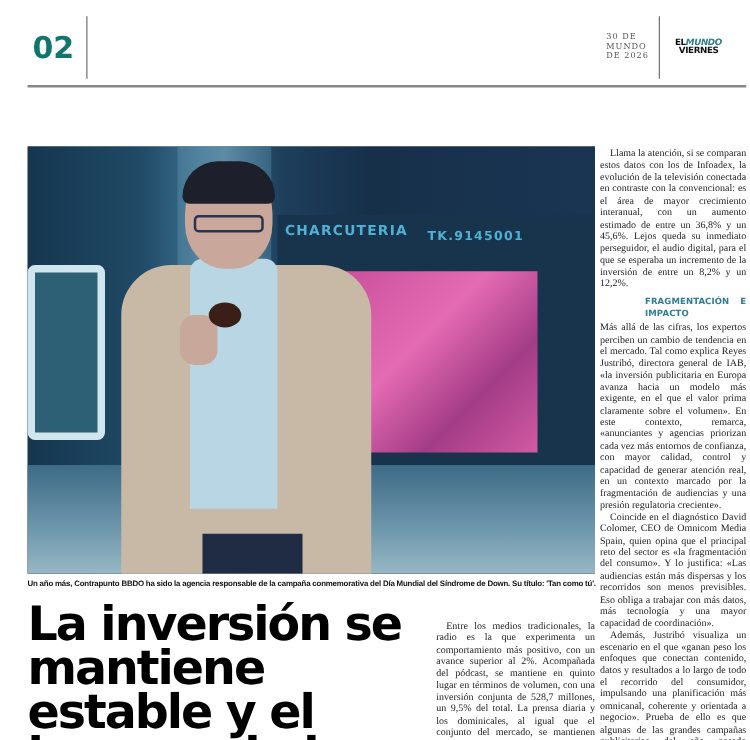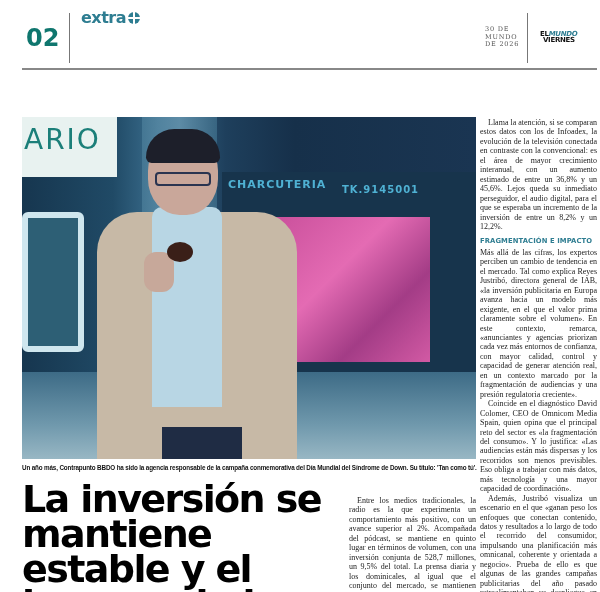--- a/index.html
+++ b/index.html
@@ -46,51 +46,44 @@
 
   .caption { position: absolute; left: 22px; top: 464px; width: 460px; font-family: "Liberation Sans", sans-serif; font-weight: bold; font-size: 6.3px; line-height: 8px; color: #111; letter-spacing: -0.15px; white-space: nowrap; }
 
   .headline { position: absolute; left: 22px; top: 482px; width: 335px; font-family: "DejaVu Sans", sans-serif; font-weight: bold; font-size: 38px; line-height: 35px; color: #000; letter-spacing: -1.6px; }
 
   .col { position: absolute; font-family: "Liberation Serif", serif; font-size: 8px; line-height: 9.45px; color: #222; text-align: justify; hyphens: auto; }
   .col p { text-indent: 8px; }
   .col p.noindent { text-indent: 0; }
   .col-mid { left: 349px; top: 496px; width: 127px; }
   .col-right { left: 480px; top: 118px; width: 117px; }
-  .subhead { font-family: "DejaVu Sans", sans-serif; font-weight: bold; font-size: 6.8px; color: #2e7d91; letter-spacing: 0.1px; margin-top: 6px; margin-bottom: 1px; text-indent: 0; }
+  .subhead { font-family: "DejaVu Sans", sans-serif; font-weight: bold; font-size: 6.8px; color: #2e7d91; letter-spacing: 0.1px; margin-top: 6px; margin-bottom: 1px; text-indent: 0; margin-left: 36px; }
 </style>
 </head>
 <body>
 
 <div class="page-num">02</div>
 <div class="vdiv-left"></div>
 <div class="section">
-  <div class="extra">
-    <span>extra</span>
-    <span class="globe"></span>
-  </div>
 </div>
 
 <div class="date">
   <div>30 DE</div>
   <div>MUNDO</div>
   <div>DE 2026</div>
 </div>
 <div class="vdiv-right"></div>
 <div class="brand">
   <span class="el">EL</span><span class="mundo">MUNDO</span>
   <span class="viernes">VIERNES</span>
 </div>
 
 <div class="hrule"></div>
 
 <div class="photo">
-  <div class="sign-left">
-      <span>ARIO</span>
-    </div>
   <div class="kiosk"></div>
   <div class="pillar"></div>
   <div class="shop">
     <span class="name">CHARCUTERIA</span>
     <span class="tel">TK.9145001</span>
     <div class="window"></div>
 
   </div>
   <div class="ground"></div>
   <div class="man-jacket"></div>

